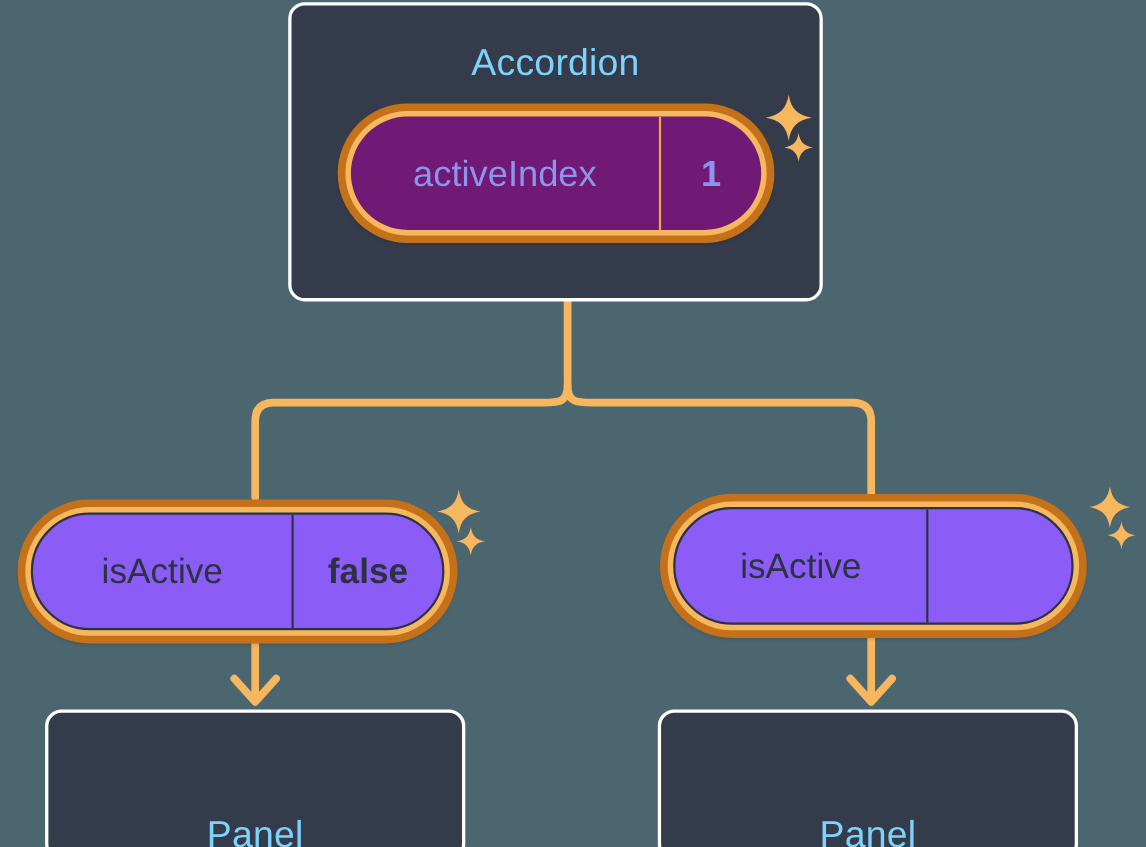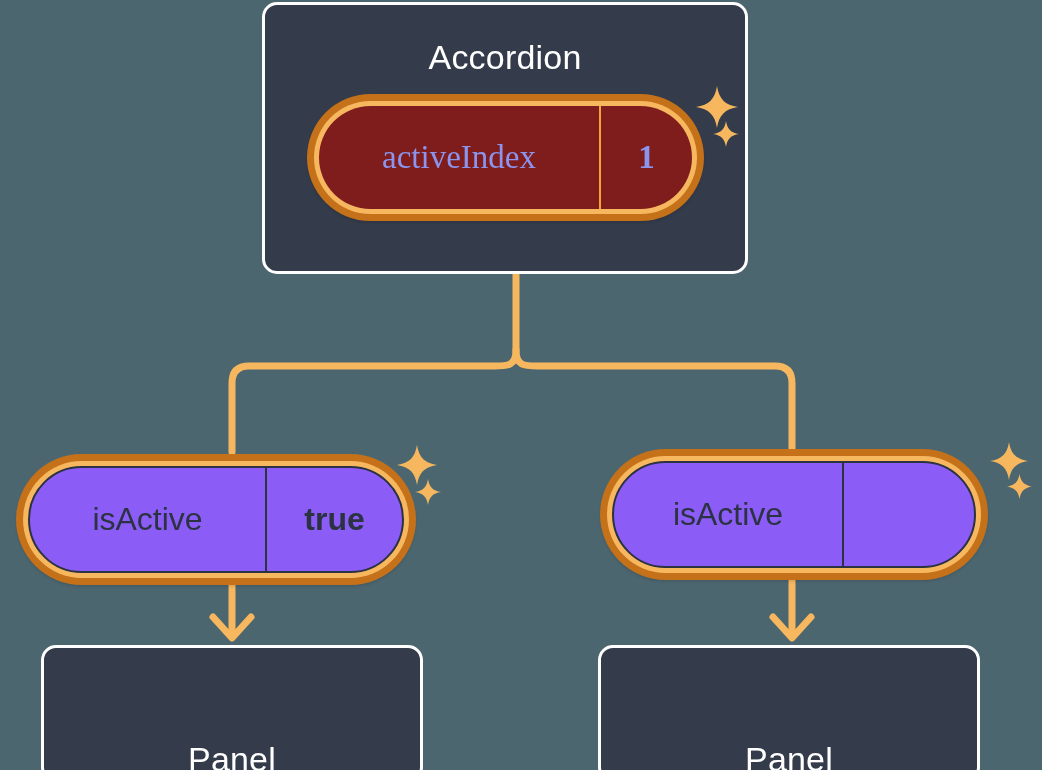--- a/index.html
+++ b/index.html
@@ -30,21 +30,21 @@
 
   
   .node-box {
     position: absolute;
     background: #343b4a;
     border: 3px solid #ffffff;
     border-radius: 15px;
     box-sizing: border-box;
   }
   .node-title {
-    color: #ffffff;
+    color: #7dd3fc;
     font-size: 34px;
     font-weight: 400;
     letter-spacing: 0.2px;
     text-align: center;
     white-space: nowrap;
   }
 
   #accordion-box {
     left: 262px;
     top: 2px;
@@ -101,22 +101,21 @@
   }
 
   
   #pill-accordion {
     left: 307px;
     top: 94px;
     width: 397px;
     height: 127px;
   }
   #pill-accordion .pill-body {
-    background: #7f1d1d;
-    font-family: Liberation Serif, serif;
+    background: #701a75;
   }
   #pill-accordion .pill-key {
     flex: 0 0 282px;
     color: #8c95ee;
     font-size: 33px;
     border-right: 2px solid #f0a63c;
   }
   #pill-accordion .pill-val {
     flex: 1 1 auto;
     color: #8c95ee;
@@ -206,21 +205,21 @@
   <div class="sparkle" style="left:712px; top:120px;">
     <svg width="28" height="28" viewBox="0 0 28 28">
       <path d="M14 1 C15.3 9 18.7 12.7 27 14 C18.7 15.3 15.3 19 14 27 C12.7 19 9.3 15.3 1 14 C9.3 12.7 12.7 9 14 1 Z" fill="#f7b75f"></path>
     </svg>
   </div>
 
   <div class="pill pill-state" id="pill-left">
     <div class="pill-inner">
       <div class="pill-body">
         <div class="pill-key">isActive</div>
-        <div class="pill-val">true</div>
+        <div class="pill-val">false</div>
       </div>
     </div>
   </div>
 
   <div class="sparkle" style="left:395px; top:443px;">
     <svg width="44" height="44" viewBox="0 0 44 44">
       <path d="M22 2 C24 14.5 29.5 20 42 22 C29.5 24 24 29.5 22 42 C20 29.5 14.5 24 2 22 C14.5 20 20 14.5 22 2 Z" fill="#f7b75f"></path>
     </svg>
   </div>
   <div class="sparkle" style="left:414px; top:478px;">

